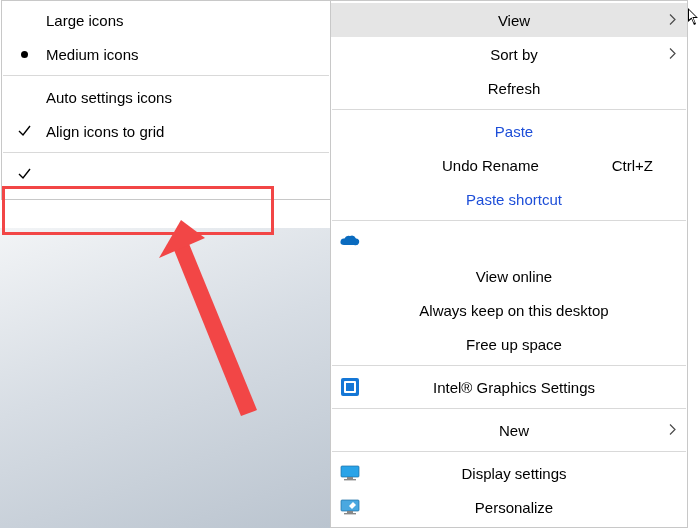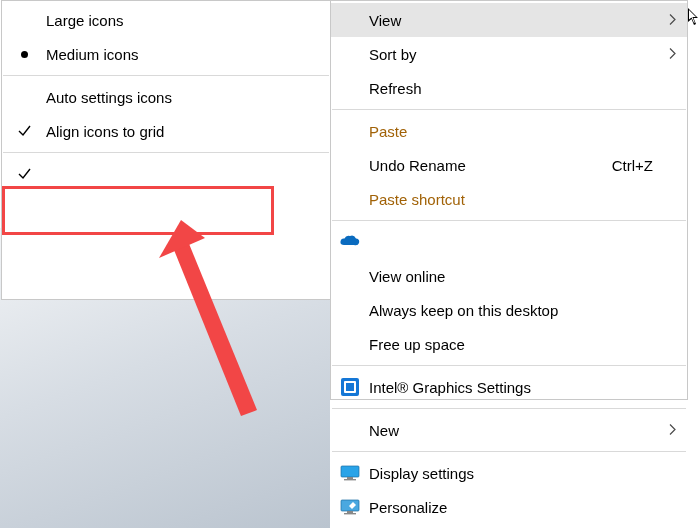--- a/index.html
+++ b/index.html
@@ -28,31 +28,32 @@
   .menu {
     position: absolute;
     background: #fff;
     border: 1px solid #c8c8c8;
     padding: 2px 0;
     z-index: 5;
   }
   .menu-main {
     left: 330px; top: 0;
     width: 358px;
-    height: 400px;
+    height: 528px;
+    text-align: center;
   }
   .menu-item {
     position: relative;
     display: flex;
     align-items: center;
     height: 34px;
     padding: 0 28px 0 0;
   }
   .menu-item.highlight { background: #e5e5e5; }
-  .menu-item.disabled { color: #a16207; }
+  .menu-item.disabled { color: #1d4ed8; }
   .mi-ico {
     width: 38px;
     display: flex; align-items: center; justify-content: center;
     flex: 0 0 38px;
   }
   .mi-label { flex: 1 1 auto; }
   .mi-accel {
     flex: 0 0 auto;
     color: #000;
     font-size: 15px;
@@ -66,21 +67,21 @@
   }
   .sep {
     height: 1px;
     background: #d9d9d9;
     margin: 4px 1px;
   }
   
   .menu-sub {
     left: 1px; top: 0;
     width: 330px;
-    height: 300px;
+    height: 200px;
     z-index: 6;
     border: 1px solid #c8c8c8;
   }
   .menu-sub .mi-ico { width: 44px; flex: 0 0 44px; }
   .radio-dot {
     width: 7px; height: 7px; border-radius: 50%;
     background: #000;
   }
   
   .annot-rect {

